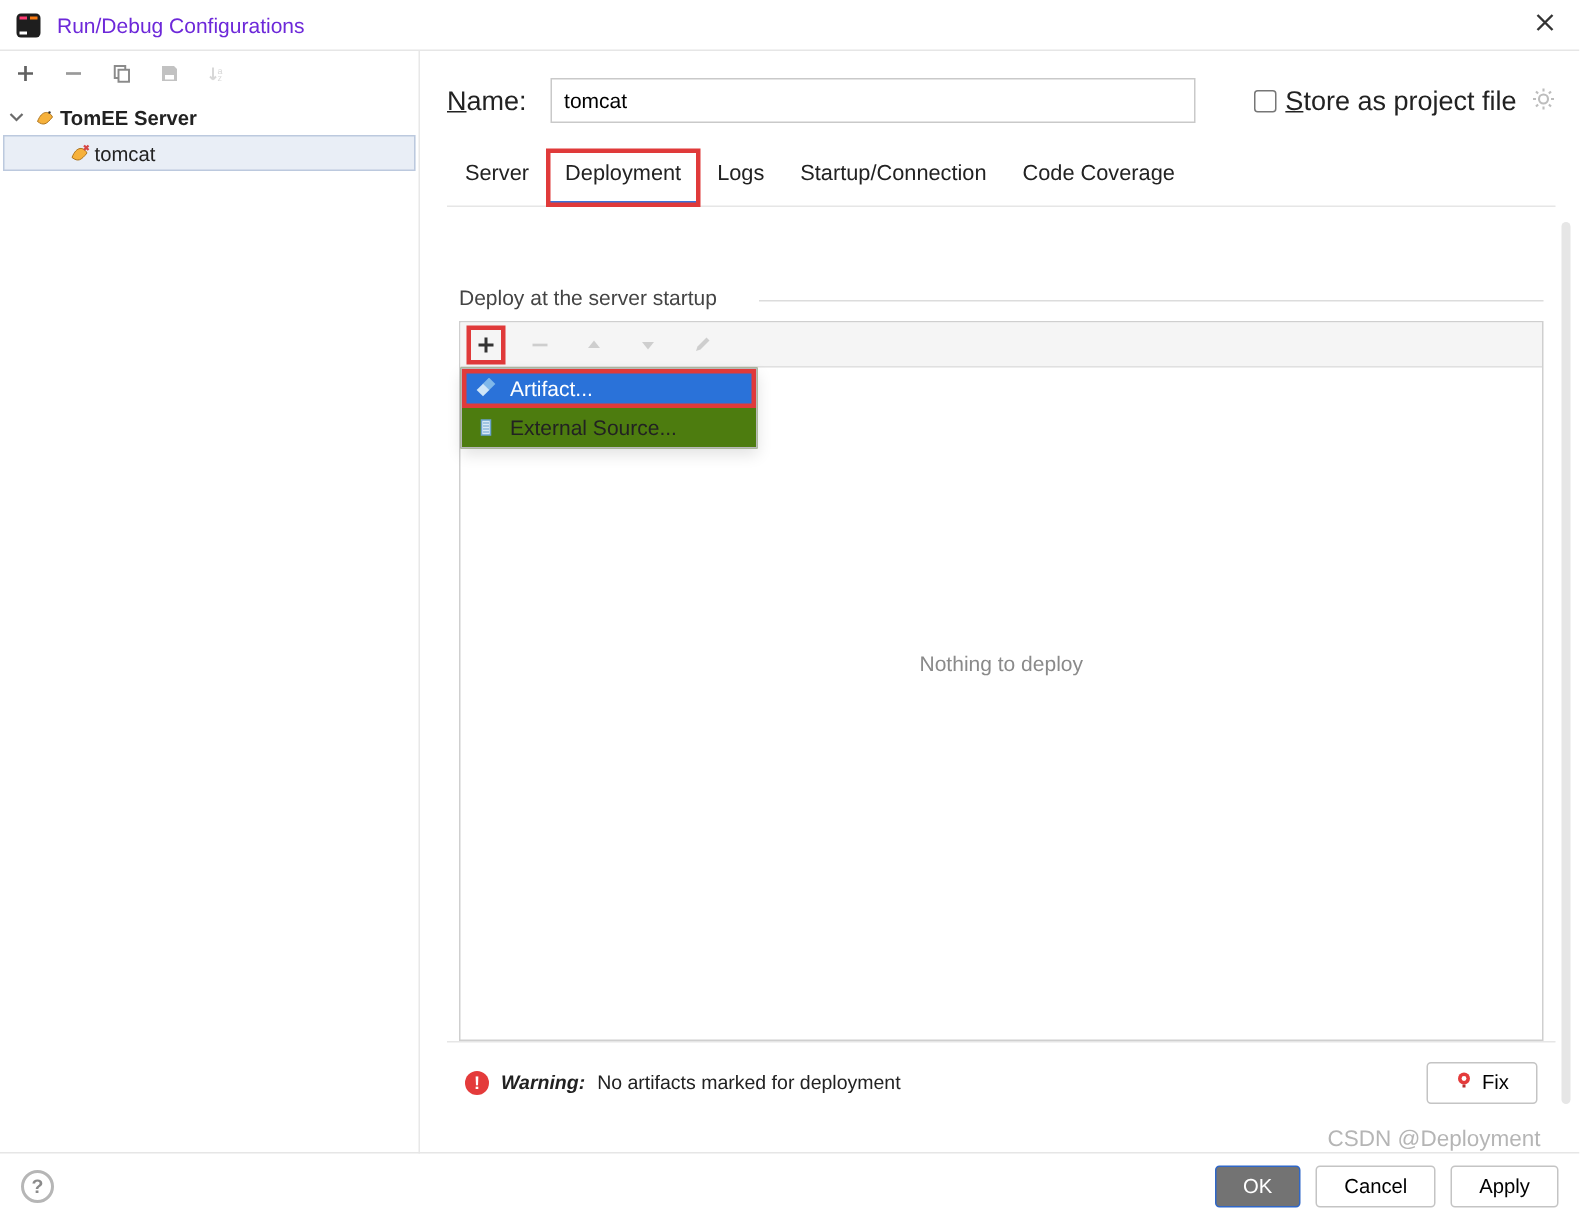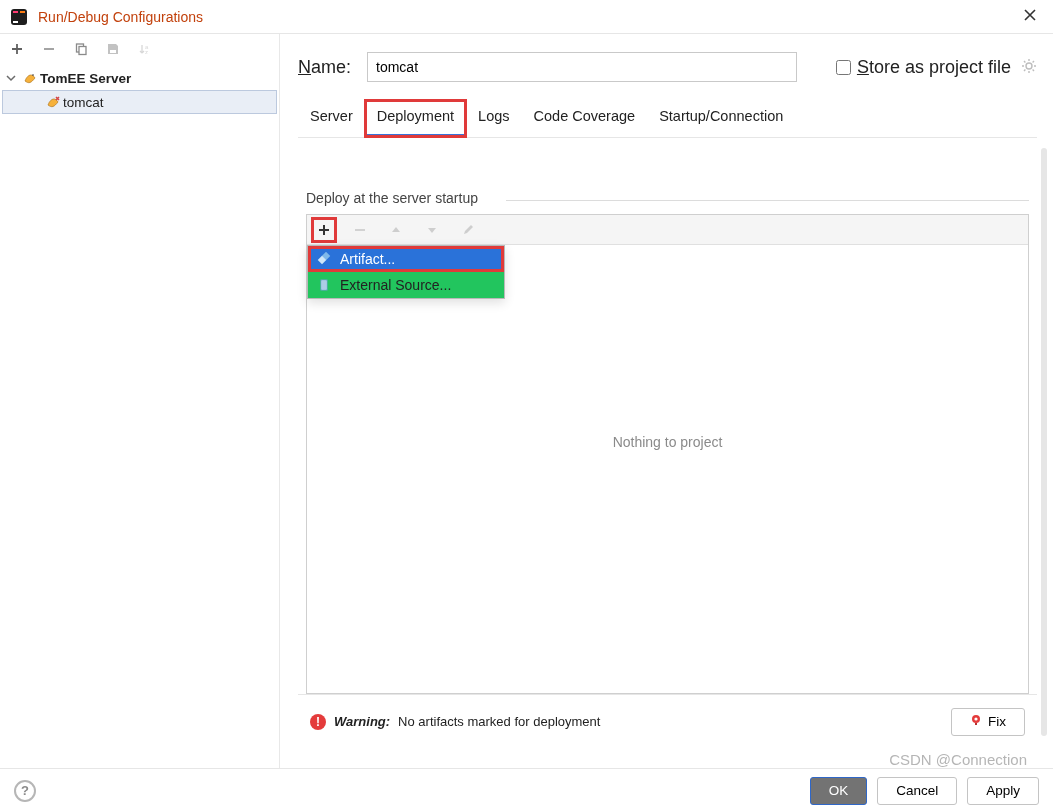--- a/index.html
+++ b/index.html
@@ -14,21 +14,21 @@
       position: relative;
     }
     .titlebar {
       display: flex; align-items: center; height: 34px;
       padding: 0 10px; border-bottom: 1px solid #e6e6e6;
     }
     .titlebar .app-icon {
       width: 18px; height: 18px; margin-right: 10px;
       display: inline-flex; align-items: center; justify-content: center;
     }
-    .titlebar .title { font-size: 14px; color: #c2410c; flex: 1; }
+    .titlebar .title { font-size: 14px; color: #6d28d9; flex: 1; }
     .titlebar .close { font-size: 18px; color: #333; cursor: pointer; padding: 2px 6px; }
     .top-area { display: flex; height: 735px; }
     .left-pane {
       width: 280px; border-right: 1px solid #e8e8e8; display: flex; flex-direction: column;
     }
     .left-toolbar {
       height: 30px; display: flex; align-items: center; gap: 14px;
       padding: 0 8px;
     }
     .tb-btn { width: 18px; height: 18px; display:flex; align-items:center; justify-content:center; color:#767676; cursor:pointer; }
@@ -61,21 +61,21 @@
     .section-title { font-size:14px; color:#444; padding:2px 0 6px 0; position:relative;margin-top:32px; }
     .section-title::after { content:""; position:absolute; left:200px; right:0; top:50%; height:1px; background:#dcdcdc; }
     .deploy-box { border:1px solid #cfcfcf; margin-top:2px; position:relative; height:480px; }
     .deploy-toolbar {
       height:30px; background:#f5f5f5; border-bottom:1px solid #e0e0e0;
       display:flex; align-items:center; gap:18px; padding:0 8px;
     }
     .deploy-toolbar .tb-btn.plus-hl { outline:3px solid #e03a3a; outline-offset:1px; color:#222; }
     .placeholder { position:absolute; left:0; right:0; top:50%; transform:translateY(-20px); text-align:center; color:#8a8a8a; font-size:14px; }
     .dropdown {
-      position:absolute; top:30px; left:0; width:198px; background:#22c55e; border:1px solid #b9b9b9;
+      position:absolute; top:30px; left:0; width:198px; background:#4d7c0f; border:1px solid #b9b9b9;
       box-shadow:0 4px 10px rgba(0,0,0,.12); z-index:5;
     }
     .dd-item { display:flex; align-items:center; gap:8px; height:26px; padding:0 8px; cursor:pointer; font-size:14px; }
     .dd-item.selected { background:#2a72d9; color:#fff; }
     .dd-item.outline-red { outline:3px solid #e03a3a; outline-offset:-3px; }
     .dd-icon { width:16px; height:16px; display:flex; align-items:center; justify-content:center; }
     .warning-bar {
       border-top:1px solid #e6e6e6; padding:10px 12px 0; display:flex; align-items:center; gap:8px; height:44px;
     }
     .warn-ico { width:16px; height:16px; border-radius:50%; background:#e43b3b; color:#fff; font-weight:700; display:flex; align-items:center; justify-content:center; font-size:12px; }
@@ -191,22 +191,22 @@
               </g>
             </svg>
         </span>
       </div>
     </div>
 
     <div class="tabs">
       <div class="tab">Server</div>
       <div class="tab active highlight-red">Deployment</div>
       <div class="tab">Logs</div>
+      <div class="tab">Startup/Connection</div>
       <div class="tab">Code Coverage</div>
-      <div class="tab">Startup/Connection</div>
     </div>
 
     <div class="section">
       <div class="section-title">Deploy at the server startup</div>
       <div class="deploy-box">
         <div class="deploy-toolbar">
           <span class="tb-btn plus-hl">
               <svg width="14" height="14" viewBox="0 0 14 14">
                 <path d="M7 2v10M2 7h10" stroke="#333" stroke-width="2"></path>
               </svg>
@@ -245,21 +245,21 @@
           <div class="dd-item">
             <span class="dd-icon">
               <svg width="14" height="14" viewBox="0 0 14 14">
                   <rect x="4" y="2" width="6" height="10" fill="#d9e9f5" stroke="#6aa2cf" stroke-width="1"></rect>
                   <path d="M5 4h4M5 6h4M5 8h4M5 10h4" stroke="#6aa2cf" stroke-width=".8"></path>
                 </svg>
             </span>
             <span>External Source...</span>
           </div>
         </div>
-        <div class="placeholder">Nothing to project</div>
+        <div class="placeholder">Nothing to deploy</div>
       </div>
     </div>
 
     <div class="warning-bar">
       <span class="warn-ico">!</span>
       <span class="wtitle">Warning:</span>
       <span>No artifacts marked for deployment</span>
       <button class="btn fix-btn">
         <span style="display:inline-flex;align-items:center;gap:6px">
           <span><svg width="12" height="12" viewBox="0 0 12 12">
@@ -275,13 +275,13 @@
 </div>
 
 <div class="footer">
   <span class="help">?</span>
   <span class="spacer"></span>
   <button class="btn primary">OK</button>
   <button class="btn">Cancel</button>
   <button class="btn">Apply</button>
 </div>
 
-<div class="watermark">CSDN @Connection</div>
+<div class="watermark">CSDN @Deployment</div>
 
 </body></html>

